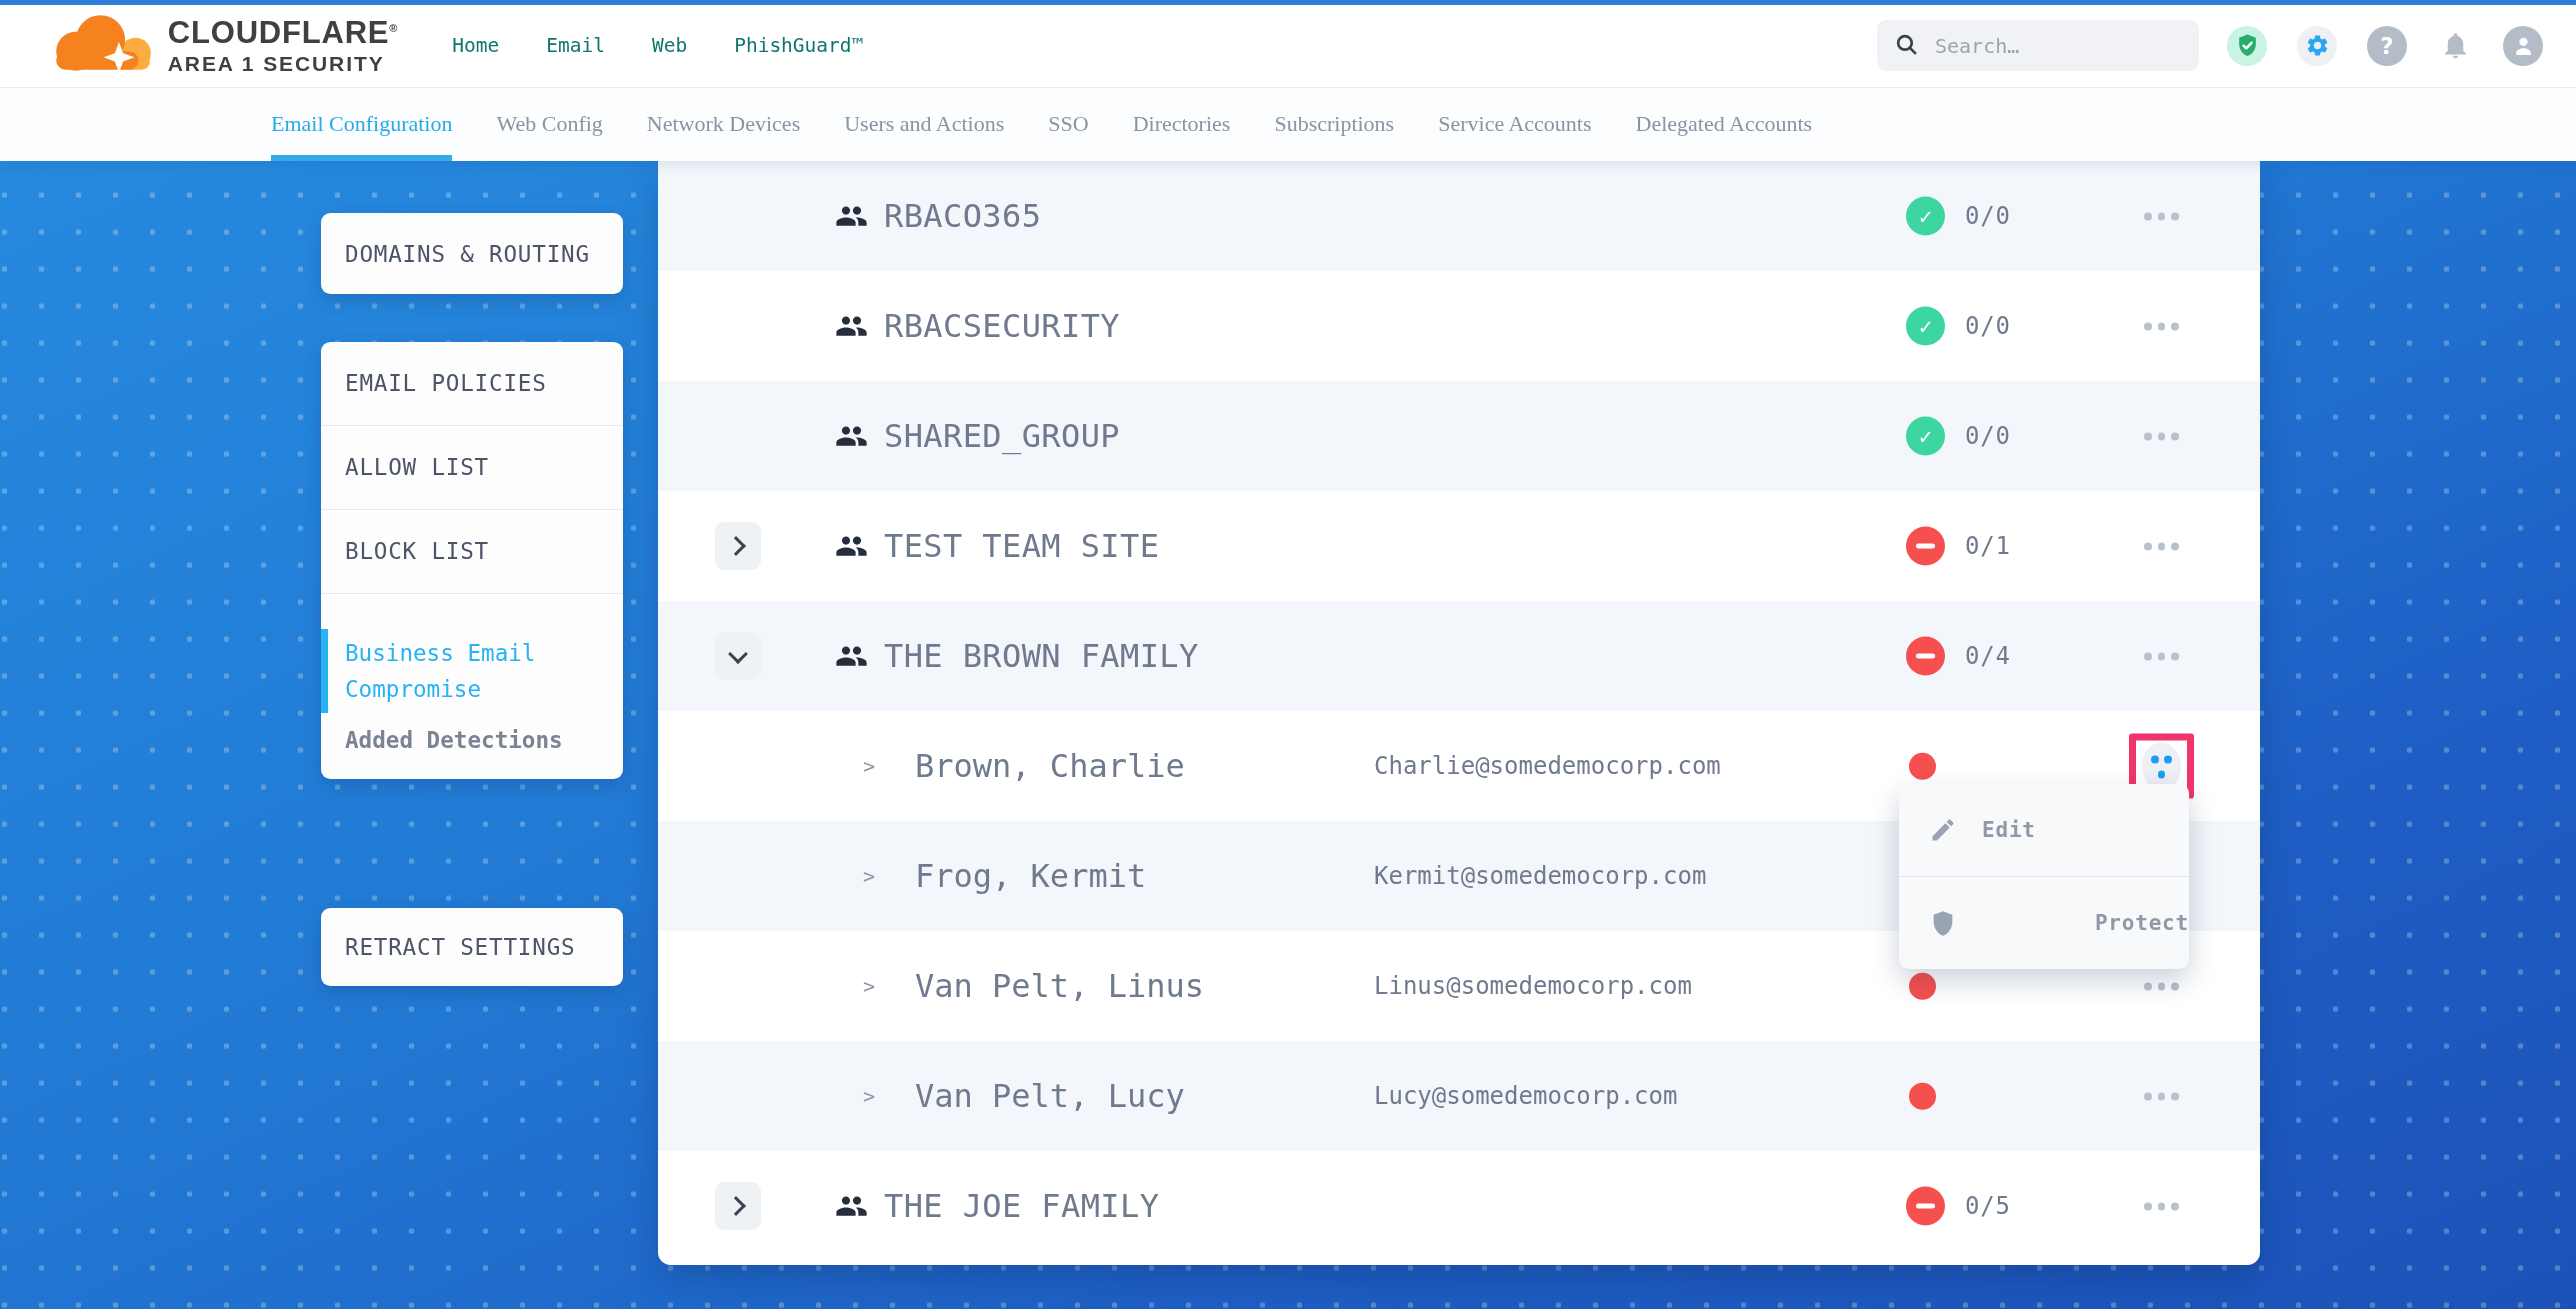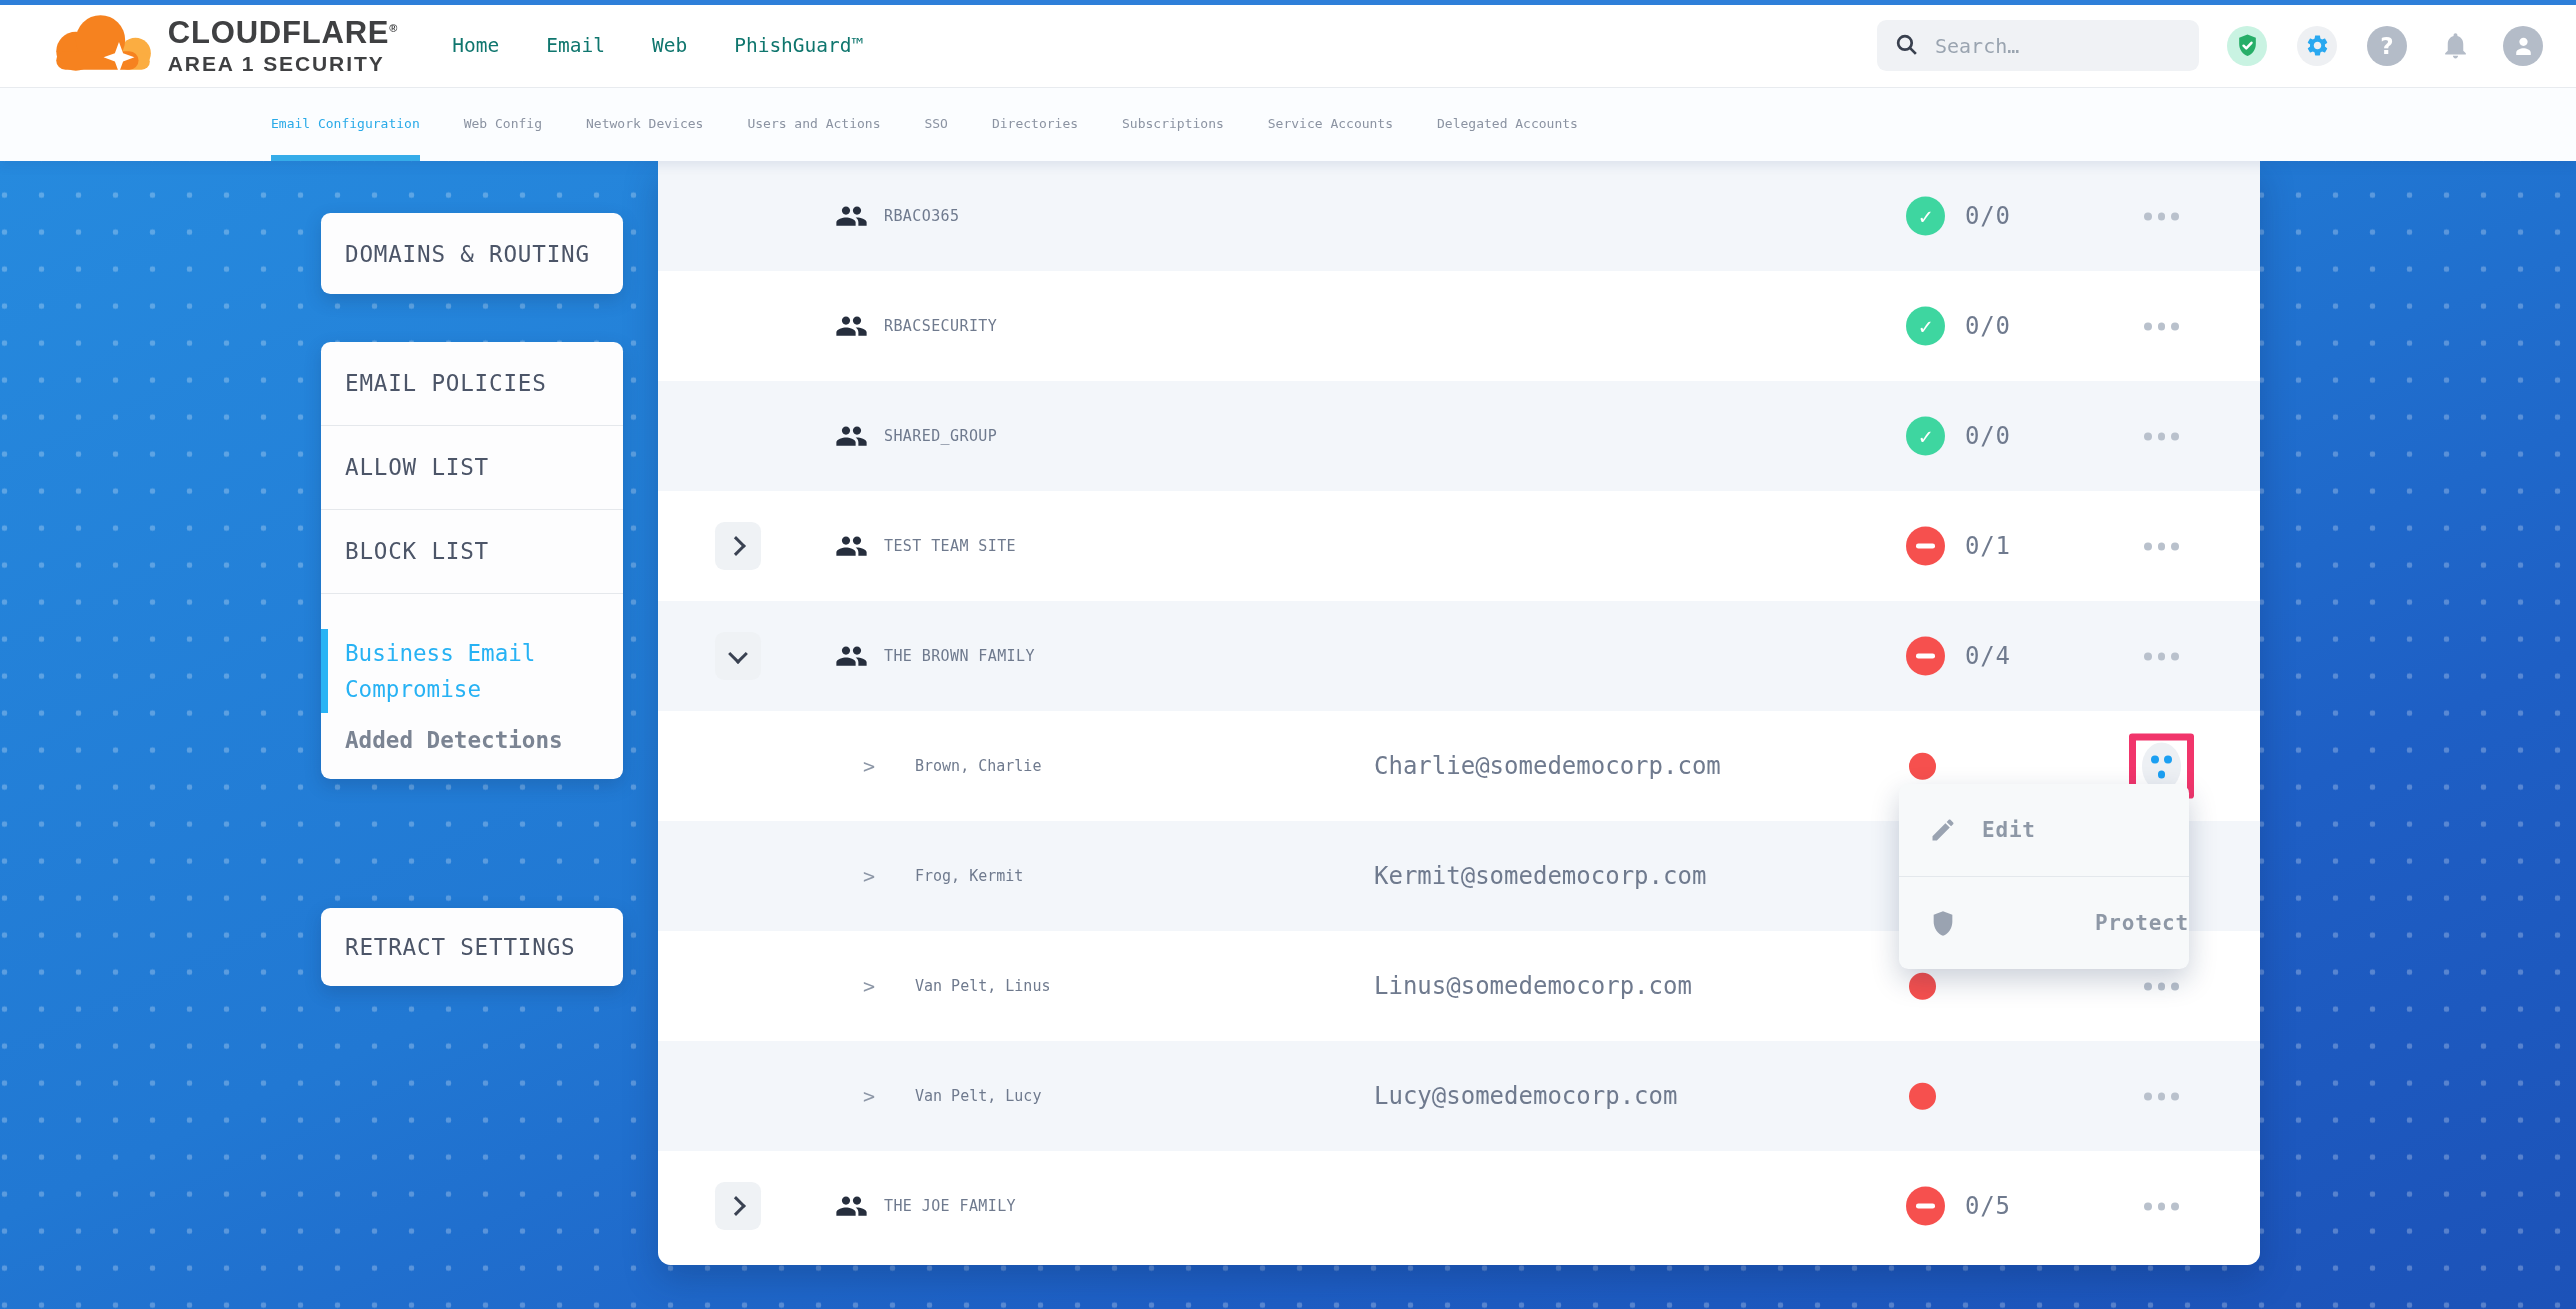--- a/index.html
+++ b/index.html
@@ -36,21 +36,21 @@
   .hicon.solidgrey{background:#b4bcc8;}
   .hicon svg{width:25px;height:25px;}
   .hicon.plain{background:transparent;width:36px;height:36px;}
   .hicon.plain svg{width:31px;height:31px;}
   .q-glyph{color:#ffffff;font-size:23px;font-weight:bold;font-family:"DejaVu Sans",sans-serif;}
 
   
   .subnav{position:absolute;top:87px;left:0;right:0;height:74px;background:#fbfdff;
           display:flex;gap:44px;padding-left:271px;z-index:3;
           box-shadow:0 4.7px 11px rgba(30,60,120,.10);}
-  .tab{position:relative;font-size:13px;color:#8b93a2;line-height:74px;cursor:pointer;white-space:nowrap;}
+  .tab{position:relative;font-size:22px;color:#8b93a2;line-height:74px;cursor:pointer;white-space:nowrap;font-family:Liberation Serif, serif;}
   .tab.active{color:#29aae8;}
   .tab.active::after{content:"";position:absolute;left:0;right:0;bottom:0;height:6.2px;background:#35ace9;}
 
   
   .bg-blue{position:absolute;top:161px;left:0;right:0;bottom:0;
     background:
       radial-gradient(circle, rgba(255,255,255,.26) 2.7px, transparent 3.1px) 23px 15.6px / 37px 37px,
       linear-gradient(155deg,#268ade 0%,#2178d3 45%,#1e5fc5 72%,#1c52b8 100%);}
 
   
@@ -79,21 +79,21 @@
   .row:last-child{border-radius:0 0 12.5px 12.5px;}
   .row > *{position:absolute;top:50%;transform:translateY(-50%);}
   .expand-btn{left:57px;width:46px;height:48px;border-radius:9.3px;background:#eff2f5;border:none;
               display:flex;align-items:center;justify-content:center;cursor:pointer;}
   .chev{width:11px;height:11px;border-right:3.1px solid #3a4252;border-bottom:3.1px solid #3a4252;}
   .chev.right{transform:rotate(-45deg);margin-left:-3.9px;}
   .chev.down{transform:rotate(45deg);margin-top:-3.9px;}
   .grp-icon{left:177px;width:33px;height:33px;}
   .grp-icon svg{width:33px;height:33px;}
   .mem-arrow{left:205px;font-size:20px;color:#8d97a7;}
-  .name{font-size:15px;color:#6f7a8e;white-space:nowrap;}
+  .name{font-size:32px;color:#6f7a8e;white-space:nowrap;}
   .name.g{left:226px;letter-spacing:0.4px;}
   .name.m{left:257px;}
   .email{left:716px;font-size:24px;color:#6f7a8e;white-space:nowrap;}
   .badge{left:1248px;width:39px;height:39px;border-radius:50%;display:flex;align-items:center;justify-content:center;}
   .badge.green{background:#3ed6a0;}
   .badge.red{background:#f6504e;}
   .badge.green::after{content:"✓";color:#fff;font-size:22px;font-weight:bold;}
   .badge.red::after{content:"";width:18.7px;height:4.7px;background:#fff;border-radius:2.3px;}
   .count{left:1307px;font-size:24px;color:#6f7a8e;letter-spacing:0.8px;}
   .dot{left:1251px;width:26.5px;height:26.5px;border-radius:50%;background:#f6504e;}

